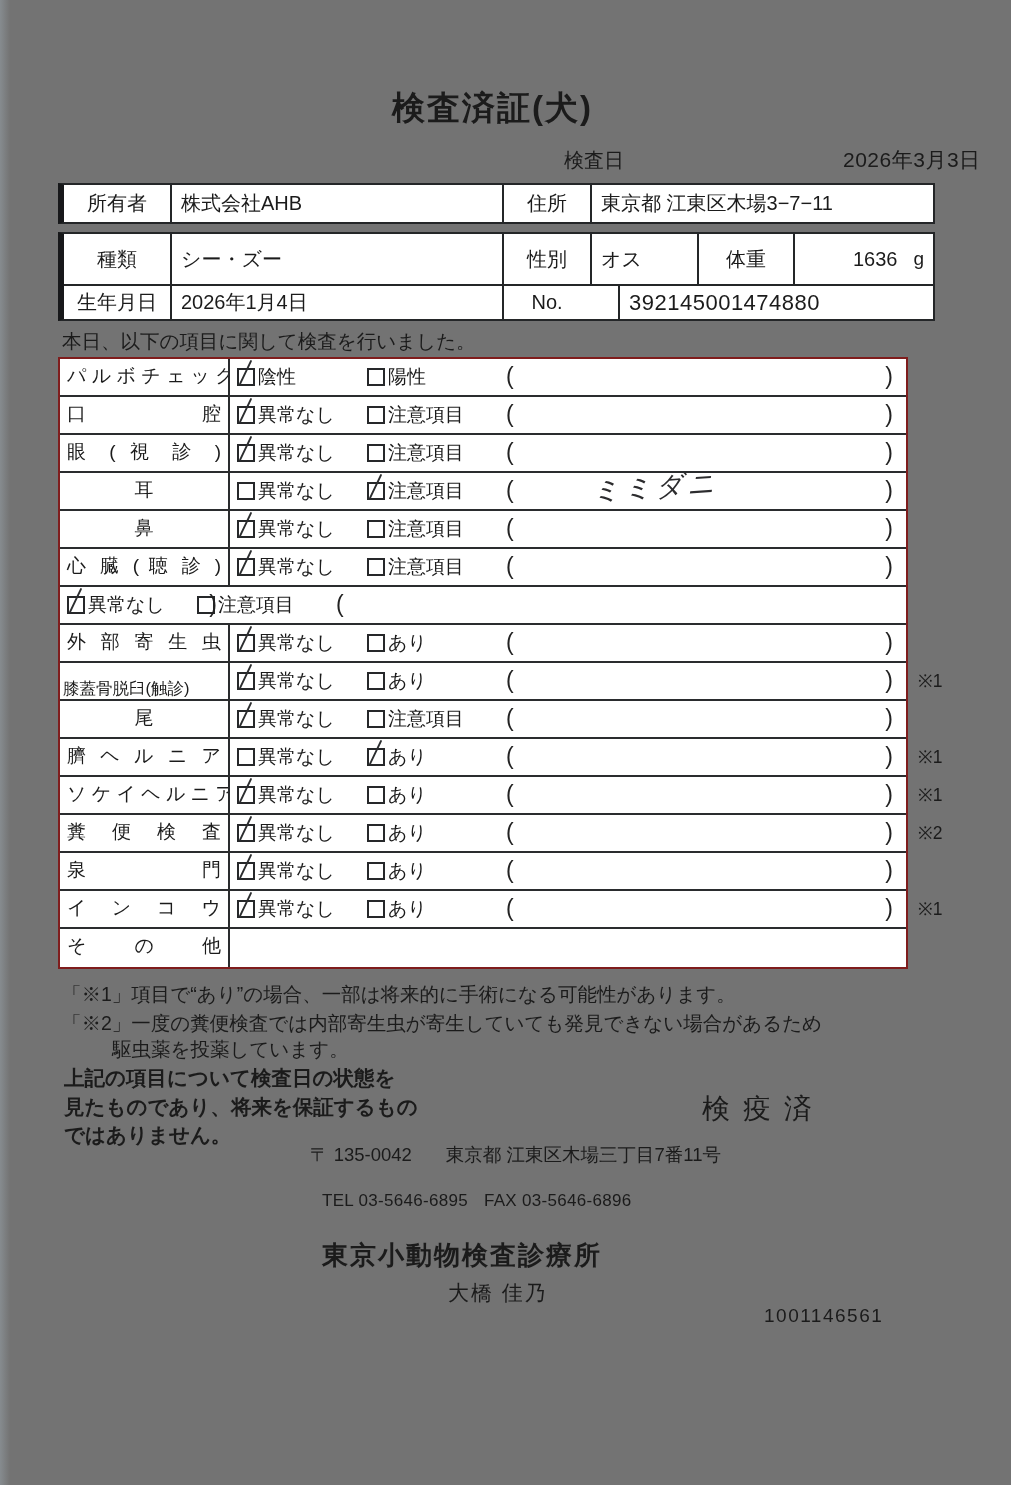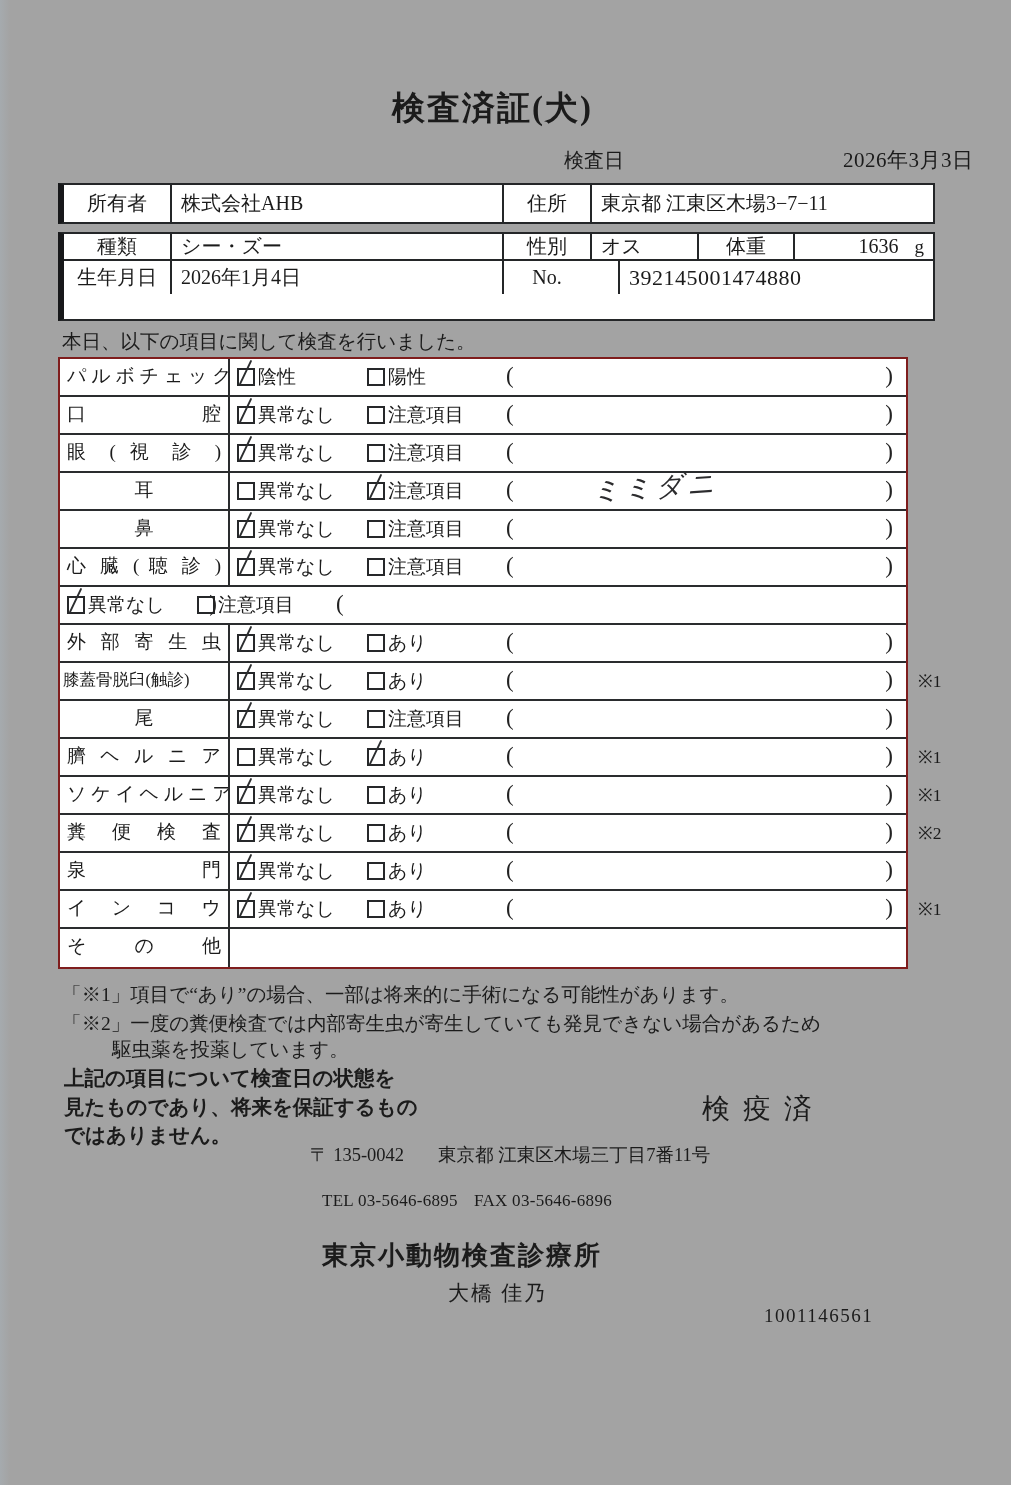--- a/index.html
+++ b/index.html
@@ -1,57 +1,57 @@
 <!DOCTYPE html>
 <html><head>
 <meta charset="utf-8">
 <style>
   html,body{margin:0;padding:0;background:#e8e8e8;}
   .page{
     position:relative;
     width:1011px;height:1485px;
-    background:#a3a3a3;
-    font-family:Liberation Serif, serif;
+    background:#737373;
+    font-family:Liberation Sans, sans-serif;
     color:#1b1b1b;
     overflow:hidden;
     margin:0 auto;
   }
   .page::before{ 
     content:"";position:absolute;left:0;top:0;bottom:0;width:10px;
     background:linear-gradient(to right, rgba(170,185,195,.35), rgba(255,255,255,0));
     pointer-events:none;
   }
   .abs{position:absolute;}
   
   .doc-title{left:392px;top:86px;font-size:33px;font-weight:600;letter-spacing:2px;}
   .exam-date-label{left:564px;top:147px;font-size:20px;font-weight:500;}
   .exam-date-value{left:843px;top:146px;font-size:21px;font-weight:500;letter-spacing:.5px;}
   
   .info-table{border:2px solid #242628;border-left:6px solid #17181a;background:#fff;box-sizing:border-box;}
   .owner-table{left:58px;top:183px;width:877px;height:41px;display:grid;grid-template-columns:106px 332px 88px 1fr;}
   .pet-table{left:58px;top:232px;width:877px;height:89px;}
   .pet-row{display:grid;height:44px;box-sizing:border-box;}
-  .pet-row1{grid-template-columns:106px 332px 88px 107px 96px 1fr;border-bottom:2px solid #242628;height:27px;}
+  .pet-row1{grid-template-columns:106px 332px 88px 107px 96px 1fr;border-bottom:2px solid #242628;height:52px;}
   .pet-row2{grid-template-columns:106px 332px 88px 1fr;height:33px;}
   .cell{display:flex;align-items:center;padding:0 9px;box-sizing:border-box;font-size:20px;overflow:hidden;white-space:nowrap;}
   .cell.hd{justify-content:center;padding:0 2px;}
   .cell.bl{border-left:2px solid #242628;}
   .cell.num{font-size:22px;letter-spacing:.5px;margin-left:28px;}
   .cell.rt{justify-content:flex-end;}
   .weight-unit{margin-left:16px;font-size:19px;}
   
   .intro-line{left:62px;top:328px;font-size:19.5px;font-weight:500;}
   
   .insp-table{left:58px;top:357px;width:850px;border:2px solid #7f1d1d;background:#fff;box-sizing:border-box;}
   .trow{position:relative;display:grid;grid-template-columns:170px 1fr;height:38px;border-bottom:2px solid #2a2c2e;box-sizing:border-box;}
   .trow:last-child{border-bottom:none;}
   .tlabel{border-right:2px solid #2a2c2e;box-sizing:border-box;padding:0 7px;font-size:19px;line-height:34px;overflow:hidden;white-space:nowrap;}
   .tlabel.j{text-align:justify;text-align-last:justify;}
   .tlabel.c{text-align:center;}
-  .tlabel.s{font-size:16.5px;padding:0 3px;}
+  .tlabel.s{font-size:16.5px;padding:8px 3px;}
   .topts{position:relative;box-sizing:border-box;}
   .opt{position:absolute;top:50%;transform:translateY(-50%);white-space:nowrap;font-size:19px;display:flex;align-items:center;}
   .opt.o1{left:7px;}
   .opt.o2{left:137px;}
   .cb{position:relative;display:inline-block;width:14px;height:14px;border:2px solid #26282a;margin-right:3px;flex:0 0 auto;}
   .cb svg{position:absolute;left:-3px;top:-3px;overflow:visible;display:none;}
   .cb[data-checked="true"] svg{display:block;}
   .paren{position:absolute;top:50%;transform:translateY(-52%);font-size:23px;font-weight:400;color:#222;}
   .paren.po{left:276px;}
   .paren.pc{right:13px;}

